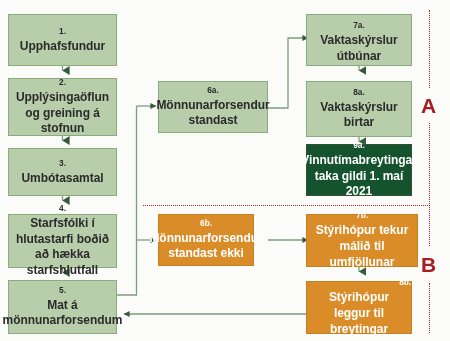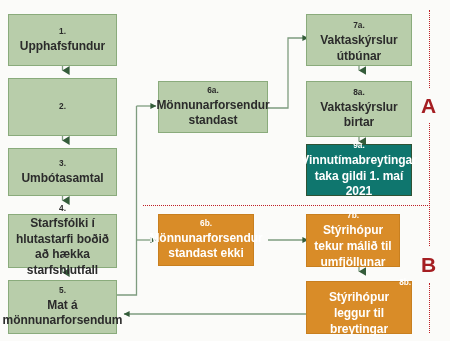--- a/index.html
+++ b/index.html
@@ -52,21 +52,21 @@
     background: #b8cdaa;
     border: 1px solid #8aab7c;
     color: #2b2b2b;
   }
   .node.orange {
     background: #d98c28;
     border: 1px solid #c87f1f;
     color: #ffffff;
   }
   .node.darkgreen {
-    background: #0f766e;
+    background: #14532d;
     border: 1px solid #2f5234;
     color: #ffffff;
   }
   .section-letter {
     position: absolute;
     color: #a51e22;
     font-weight: bold;
     font-size: 21px;
     font-family: "Liberation Sans", sans-serif;
     line-height: 1;
@@ -119,20 +119,21 @@
     </g>
   </svg>
 
   <div class="node green" style="left:8px; top:14px; width:109px; height:52px;">
     <span class="num">1.</span>
     <span class="lbl">Upphafsfundur</span>
   </div>
 
   <div class="node green" style="left:8px; top:78px; width:109px; height:58px;">
     <span class="num">2.</span>
+    <span class="lbl">Upplýsingaöflun og greining á stofnun</span>
   </div>
 
   <div class="node green" style="left:8px; top:148px; width:109px; height:48px;">
     <span class="num">3.</span>
     <span class="lbl">Umbótasamtal</span>
   </div>
 
   <div class="node green" style="left:8px; top:214px; width:109px; height:54px;">
     <span class="num">4.</span>
     <span class="lbl">Starfsfólki í hlutastarfi boðið að hækka starfshlutfall</span>
@@ -161,21 +162,21 @@
   <div class="node green" style="left:306px; top:81px; width:106px; height:56px;">
     <span class="num">8a.</span>
     <span class="lbl">Vaktaskýrslur birtar</span>
   </div>
 
   <div class="node darkgreen" style="left:306px; top:144px; width:106px; height:52px;">
     <span class="num">9a.</span>
     <span class="lbl">Vinnutímabreytingar taka gildi 1. maí 2021</span>
   </div>
 
-  <div class="node orange" style="left:306px; top:214px; width:94px; height:53px;">
+  <div class="node orange" style="left:306px; top:214px; width:112px; height:53px;">
     <span class="num">7b.</span>
     <span class="lbl">Stýrihópur tekur málið til umfjöllunar</span>
   </div>
 
   <div class="node orange" style="left:306px; top:281px; width:106px; height:53px;align-items:flex-end;">
     <span class="num">8b.</span>
     <span class="lbl">Stýrihópur leggur til breytingar</span>
   </div>
 
   <div class="divider-v" style="left:429px; top:10px; height:78px;"></div>

